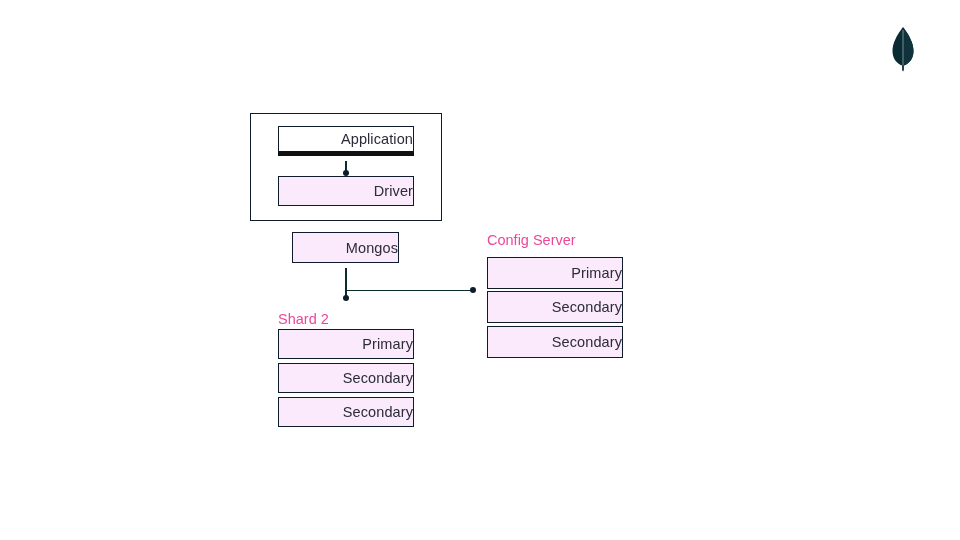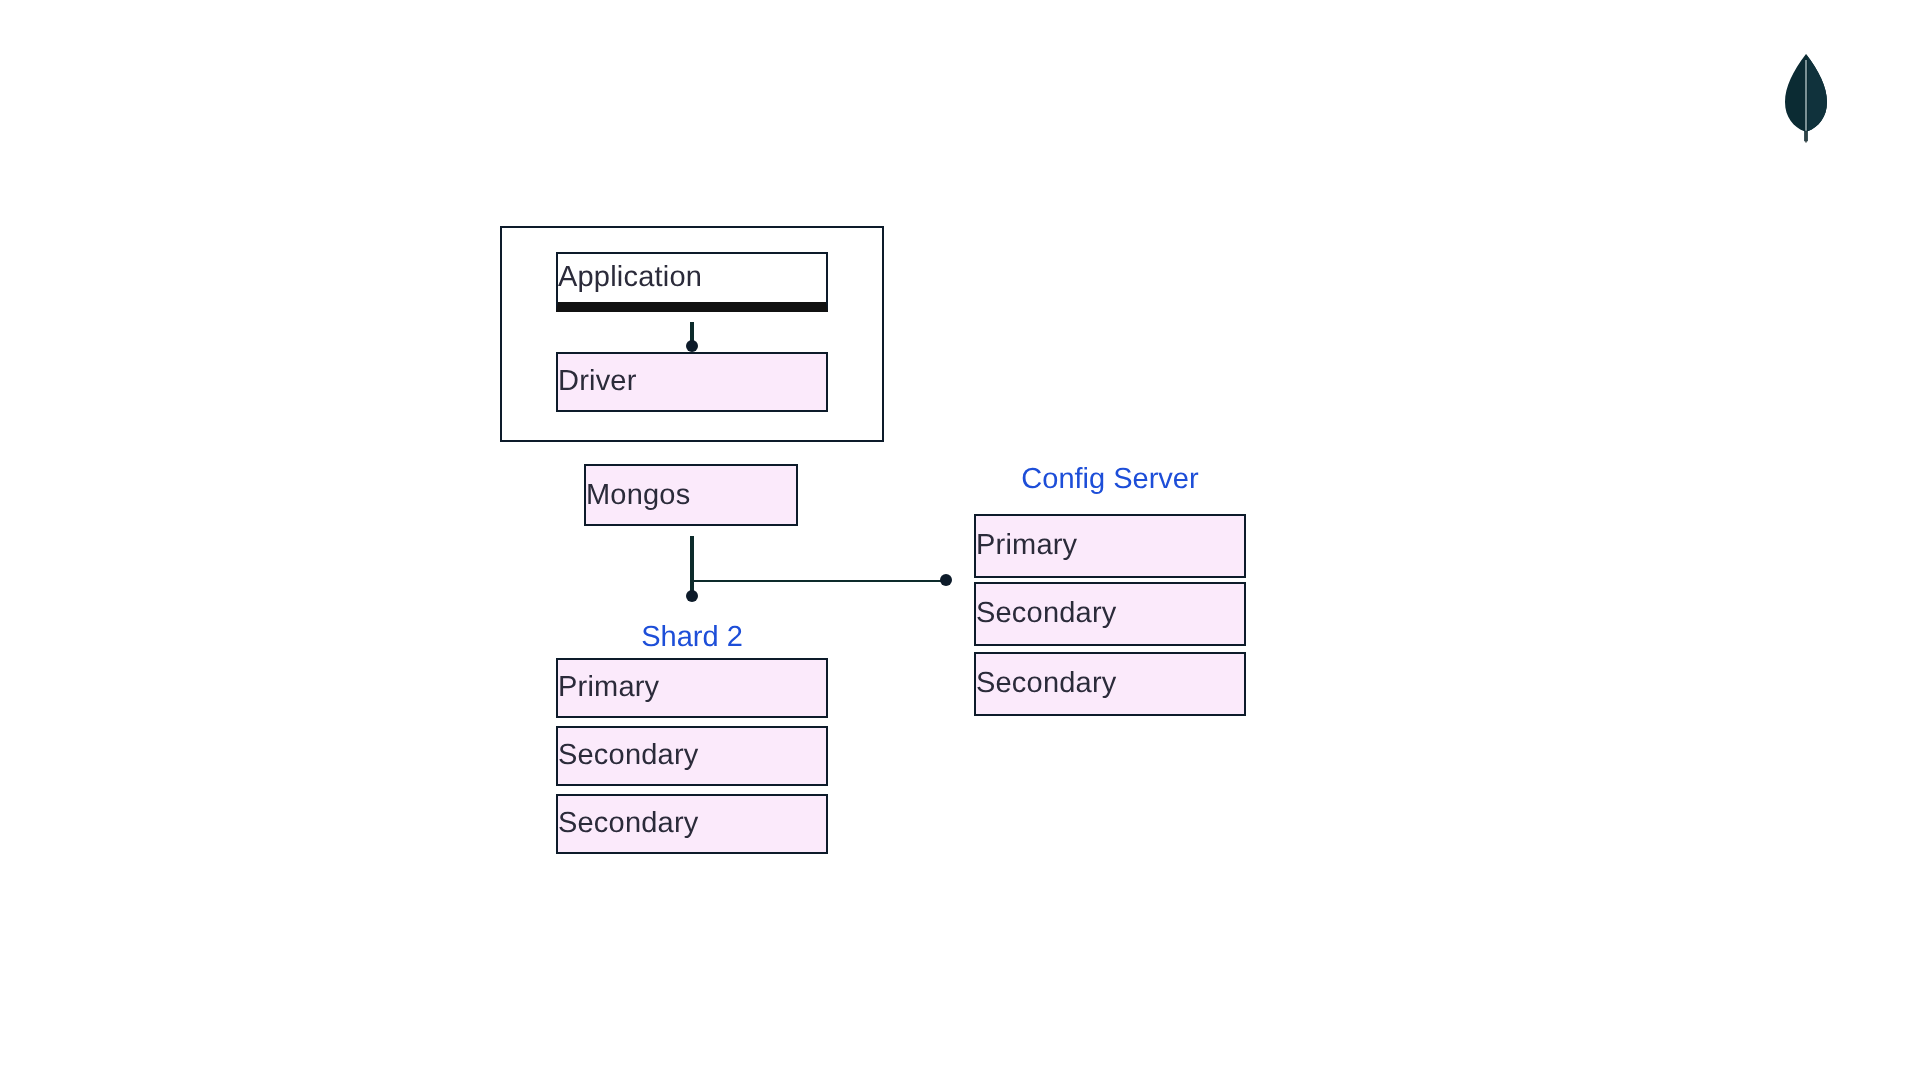--- a/index.html
+++ b/index.html
@@ -18,21 +18,21 @@
     overflow: hidden;
   }
 
   
   .node {
     position: absolute;
     box-sizing: border-box;
     border: 1.6px solid #0d1b2a;
     display: flex;
     align-items: center;
-    justify-content: flex-start;
+    justify-content: flex-end;
     font-size: 14.5px;
     color: #2b2b3a;
     letter-spacing: .1px;
     white-space: nowrap;
   }
   .node.pink  { background: #fbeafb; }
   .node.white { background: #ffffff; }
 
   
   .node.thick-bottom {
@@ -44,23 +44,23 @@
     position: absolute;
     box-sizing: border-box;
     border: 1.4px solid #0d1b2a;
     background: #ffffff;
   }
 
   
   .caption {
     position: absolute;
     font-size: 14.5px;
-    color: #1d4ed8;
+    color: #ec4899;
     white-space: nowrap;
-    text-align: center;
+    text-align: left;
   }
 
   
   .line-v {
     position: absolute;
     width: 1.6px;
     background: #0d2b2b;
   }
   .line-h {
     position: absolute;

